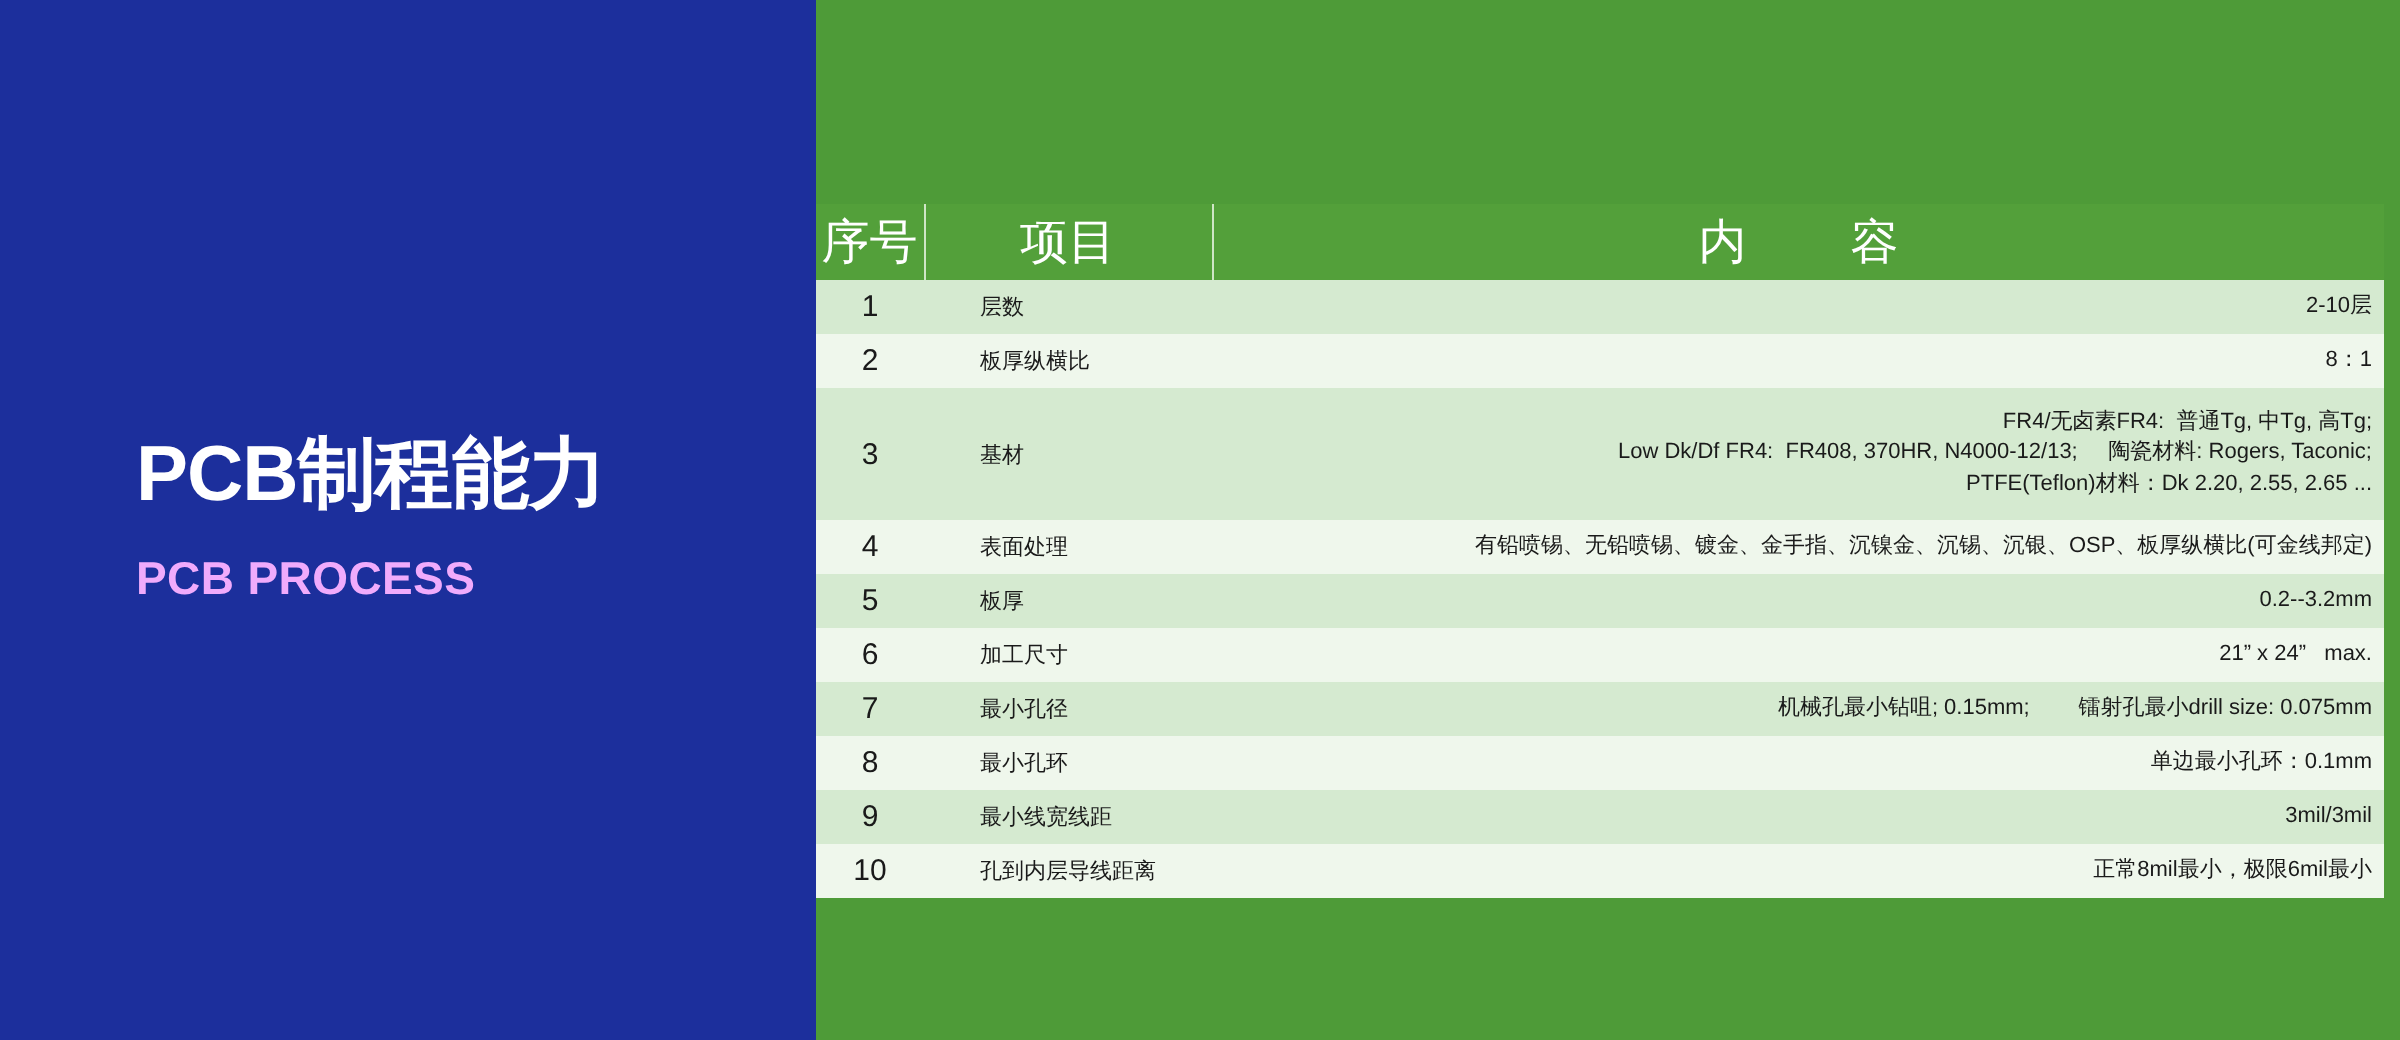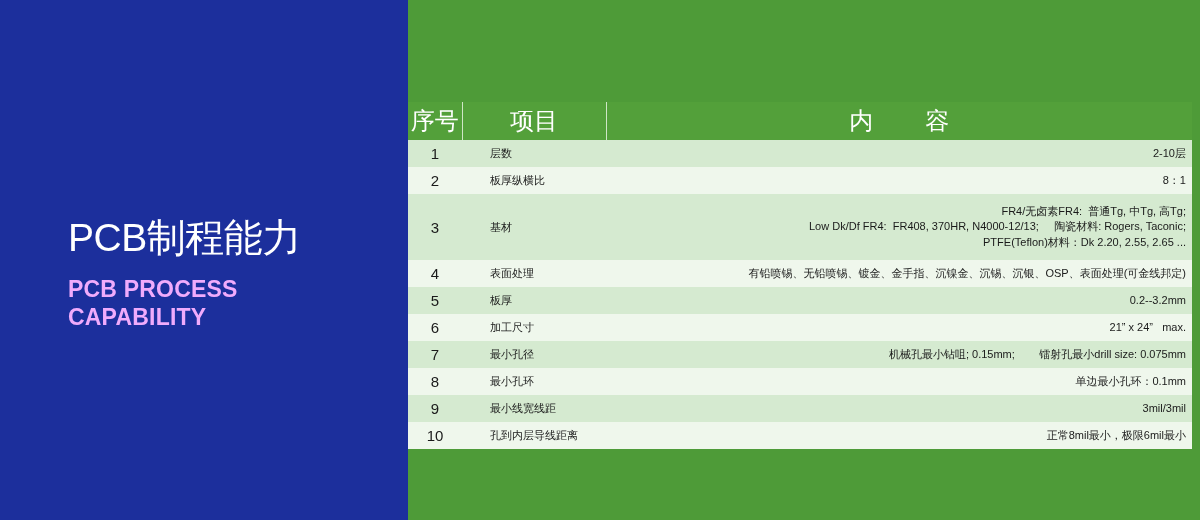--- a/index.html
+++ b/index.html
@@ -29,21 +29,21 @@
     background: #1c2f9c;
   }
   .brand-block {
     position: absolute;
     left: 68px;
     top: 218px;
     width: 330px;
   }
   .brand-title {
     font-size: 39px;
-    font-weight: normal;
+    font-weight: bold;
     color: #ffffff;
     line-height: 1.05;
     letter-spacing: -0.5px;
     white-space: nowrap;
   }
   .brand-sub {
     margin-top: 16px;
     font-size: 23px;
     font-weight: bold;
     color: #f0abfc;
@@ -118,21 +118,20 @@
 </head>
 <body>
 
 <div class="stage">
 
   <div class="left-panel">
     <div class="brand-block">
       <div class="brand-title">PCB制程能力</div>
       <div class="brand-sub">
         <div>PCB PROCESS</div>
-        <div>CAPABILITY</div>
       </div>
     </div>
   </div>
 
   <div class="right-panel"></div>
 
   <table class="cap-table">
     <colgroup>
       <col class="c-no">
       <col class="c-item">
@@ -168,21 +167,21 @@
           <td class="cell-cont">
             <span class="line">FR4/无卤素FR4:  普通Tg, 中Tg, 高Tg;</span>
             <span class="line">Low Dk/Df FR4:  FR408, 370HR, N4000-12/13;     陶瓷材料: Rogers, Taconic;</span>
             <span class="line">PTFE(Teflon)材料：Dk 2.20, 2.55, 2.65 ...</span>
           </td>
         </tr>
         <tr class="even">
           <td class="cell-no">4</td>
           <td class="cell-item">表面处理</td>
           <td class="cell-cont">
-            <span class="line">有铅喷锡、无铅喷锡、镀金、金手指、沉镍金、沉锡、沉银、OSP、表面处理(可金线邦定)</span>
+            <span class="line">有铅喷锡、无铅喷锡、镀金、金手指、沉镍金、沉锡、沉银、OSP、板厚纵横比(可金线邦定)</span>
           </td>
         </tr>
         <tr class="odd">
           <td class="cell-no">5</td>
           <td class="cell-item">板厚</td>
           <td class="cell-cont">
             <span class="line">0.2--3.2mm</span>
           </td>
         </tr>
         <tr class="even">

